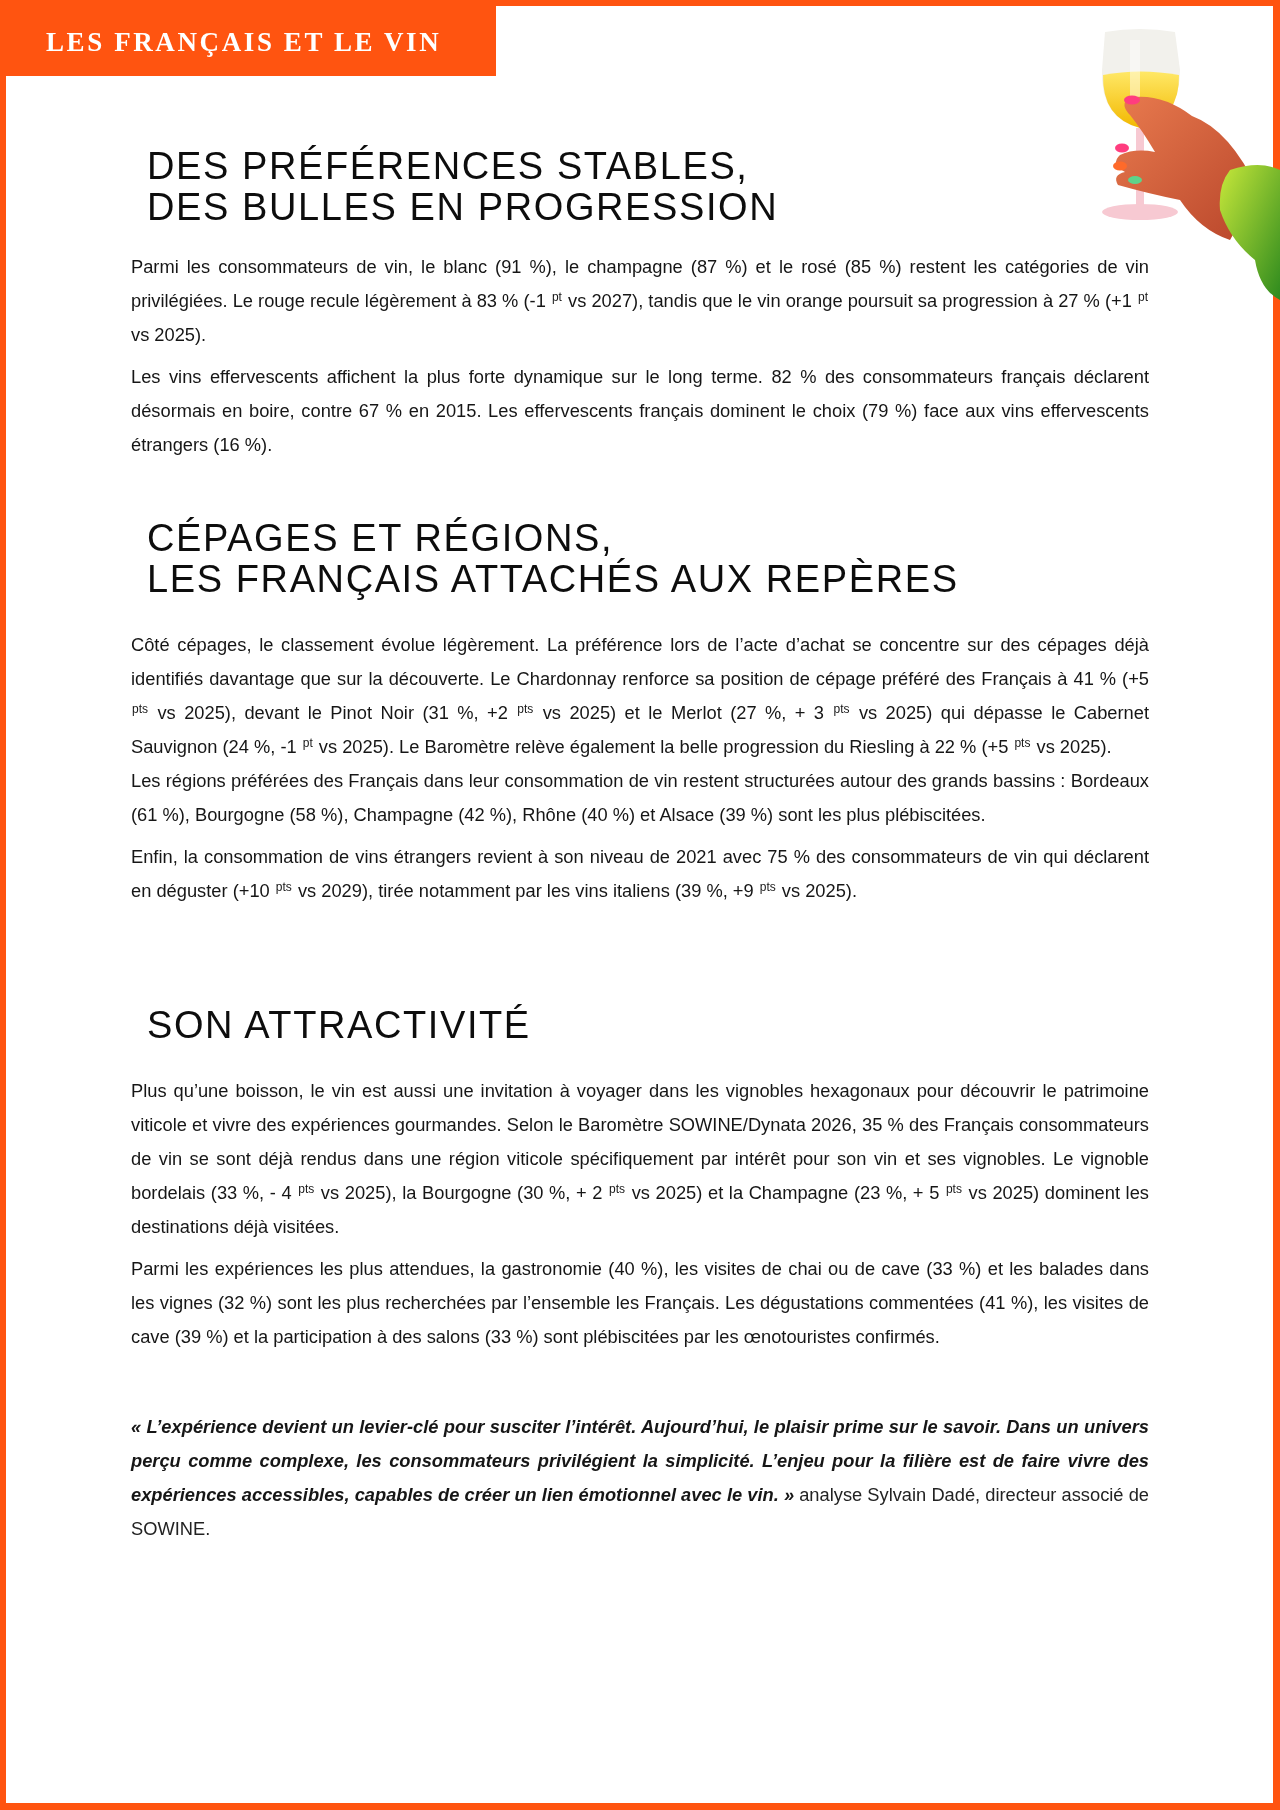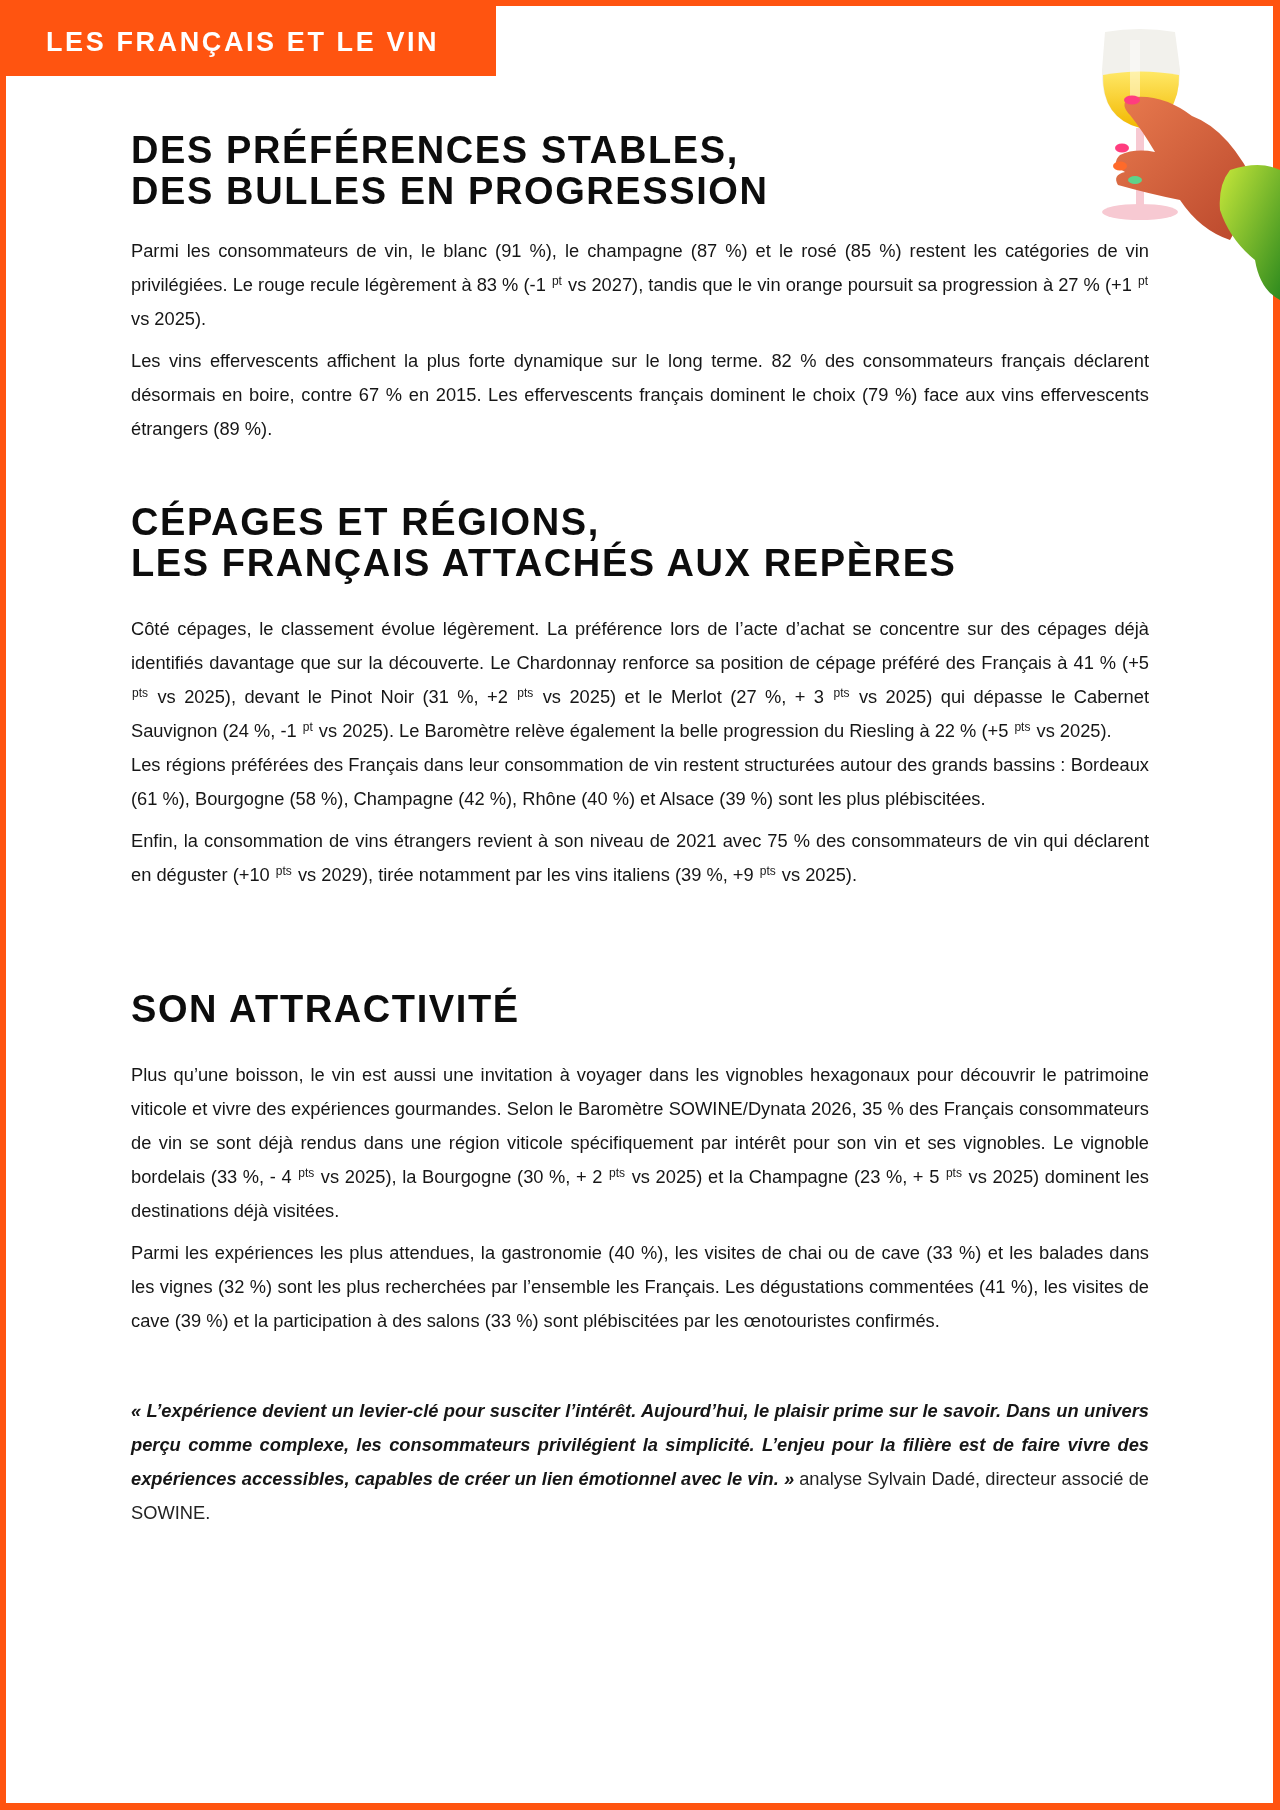--- a/index.html
+++ b/index.html
@@ -33,36 +33,37 @@
     display: flex;
     align-items: center;
   }
   .tab-label {
     margin-left: 46px;
     color: #fff;
     font-weight: 700;
     font-size: 27px;
     letter-spacing: 2.6px;
     margin-top: 8px;
+    font-family: Liberation Serif, serif;
   }
   .illustration {
     position: absolute;
     right: 0; top: 20px;
     width: 200px; height: 280px;
     z-index: 3;
   }
   .content {
     position: absolute;
     left: 131px;
     top: 130px;
     width: 1018px;
   }
   h2 {
-    margin: 0;
-    font-weight: 700;
+    margin: 16px;
+    font-weight: 400;
     font-size: 38px;
     line-height: 41px;
     letter-spacing: 1.6px;
     color: #0d0d0d;
   }
   .p {
     margin: 0;
     font-size: 18.3px;
     line-height: 34px;
     text-align: justify;
@@ -118,21 +119,21 @@
 <div class="content">
 
   <section>
     <h2>
       <span>DES PRÉFÉRENCES STABLES,</span><br>
       <span>DES BULLES EN PROGRESSION</span>
     </h2>
     <p class="p" style="margin-top:22px">
       <span>Parmi les consommateurs de vin, le blanc (91 %), le champagne (87 %) et le rosé (85 %) restent les catégories de vin privilégiées. Le rouge recule légèrement à 83 % (-1 </span><sup>pt</sup><span> vs 2027), tandis que le vin orange poursuit sa progression à 27 % (+1 </span><sup>pt</sup><span> vs 2025).</span>
     </p>
-    <p class="p" style="margin-top:8px">Les vins effervescents affichent la plus forte dynamique sur le long terme. 82 % des consommateurs français déclarent désormais en boire, contre 67 % en 2015. Les effervescents français dominent le choix (79 %) face aux vins effervescents étrangers (89 %).</p>
+    <p class="p" style="margin-top:8px">Les vins effervescents affichent la plus forte dynamique sur le long terme. 82 % des consommateurs français déclarent désormais en boire, contre 67 % en 2015. Les effervescents français dominent le choix (79 %) face aux vins effervescents étrangers (16 %).</p>
   </section>
 
   <section style="margin-top:56px">
     <h2>
       <span>CÉPAGES ET RÉGIONS,</span><br>
       <span>LES FRANÇAIS ATTACHÉS AUX REPÈRES</span>
     </h2>
     <p class="p" style="margin-top:28px">
       <span>Côté cépages, le classement évolue légèrement. La préférence lors de l’acte d’achat se concentre sur des cépages déjà identifiés davantage que sur la découverte. Le Chardonnay renforce sa position de cépage préféré des Français à 41 % (+5 </span><sup>pts</sup><span> vs 2025), devant le Pinot Noir (31 %, +2 </span><sup>pts</sup><span> vs 2025) et le Merlot (27 %, + 3 </span><sup>pts</sup><span> vs 2025) qui dépasse le Cabernet Sauvignon (24 %, -1 </span><sup>pt</sup><span> vs 2025). Le Baromètre relève également la belle progression du Riesling à 22 % (+5 </span><sup>pts</sup><span> vs 2025).</span>
     </p>

